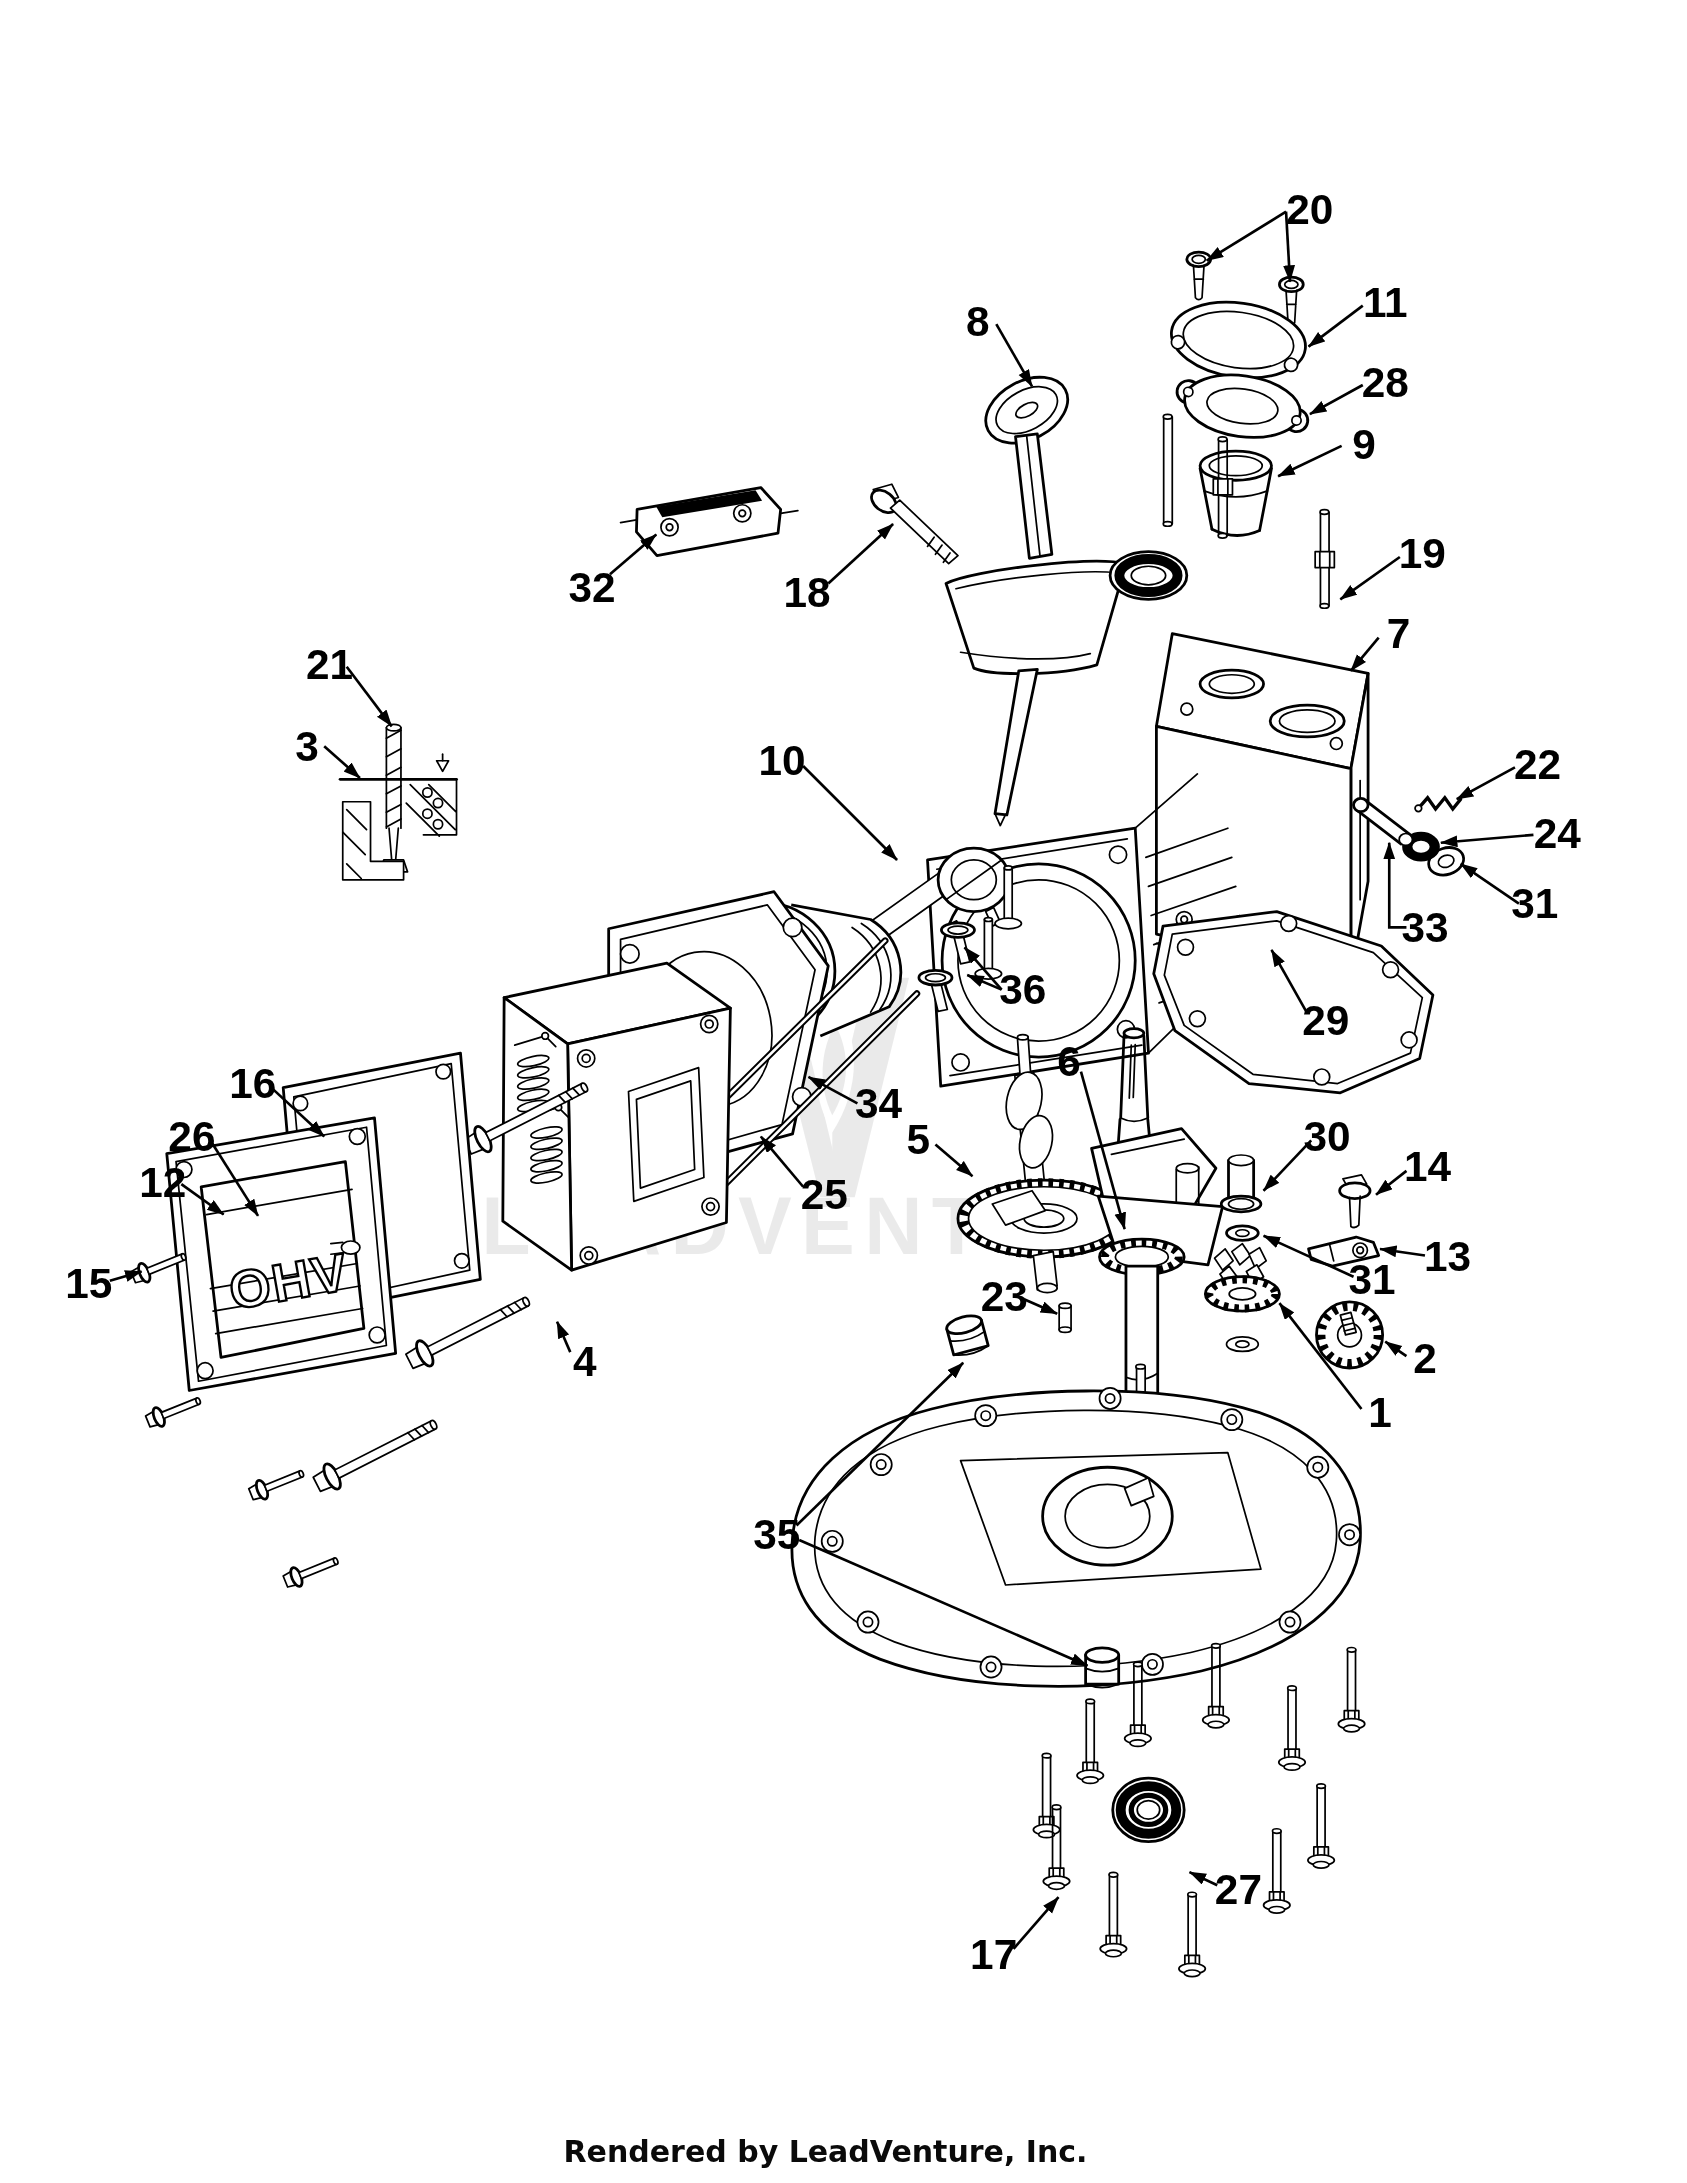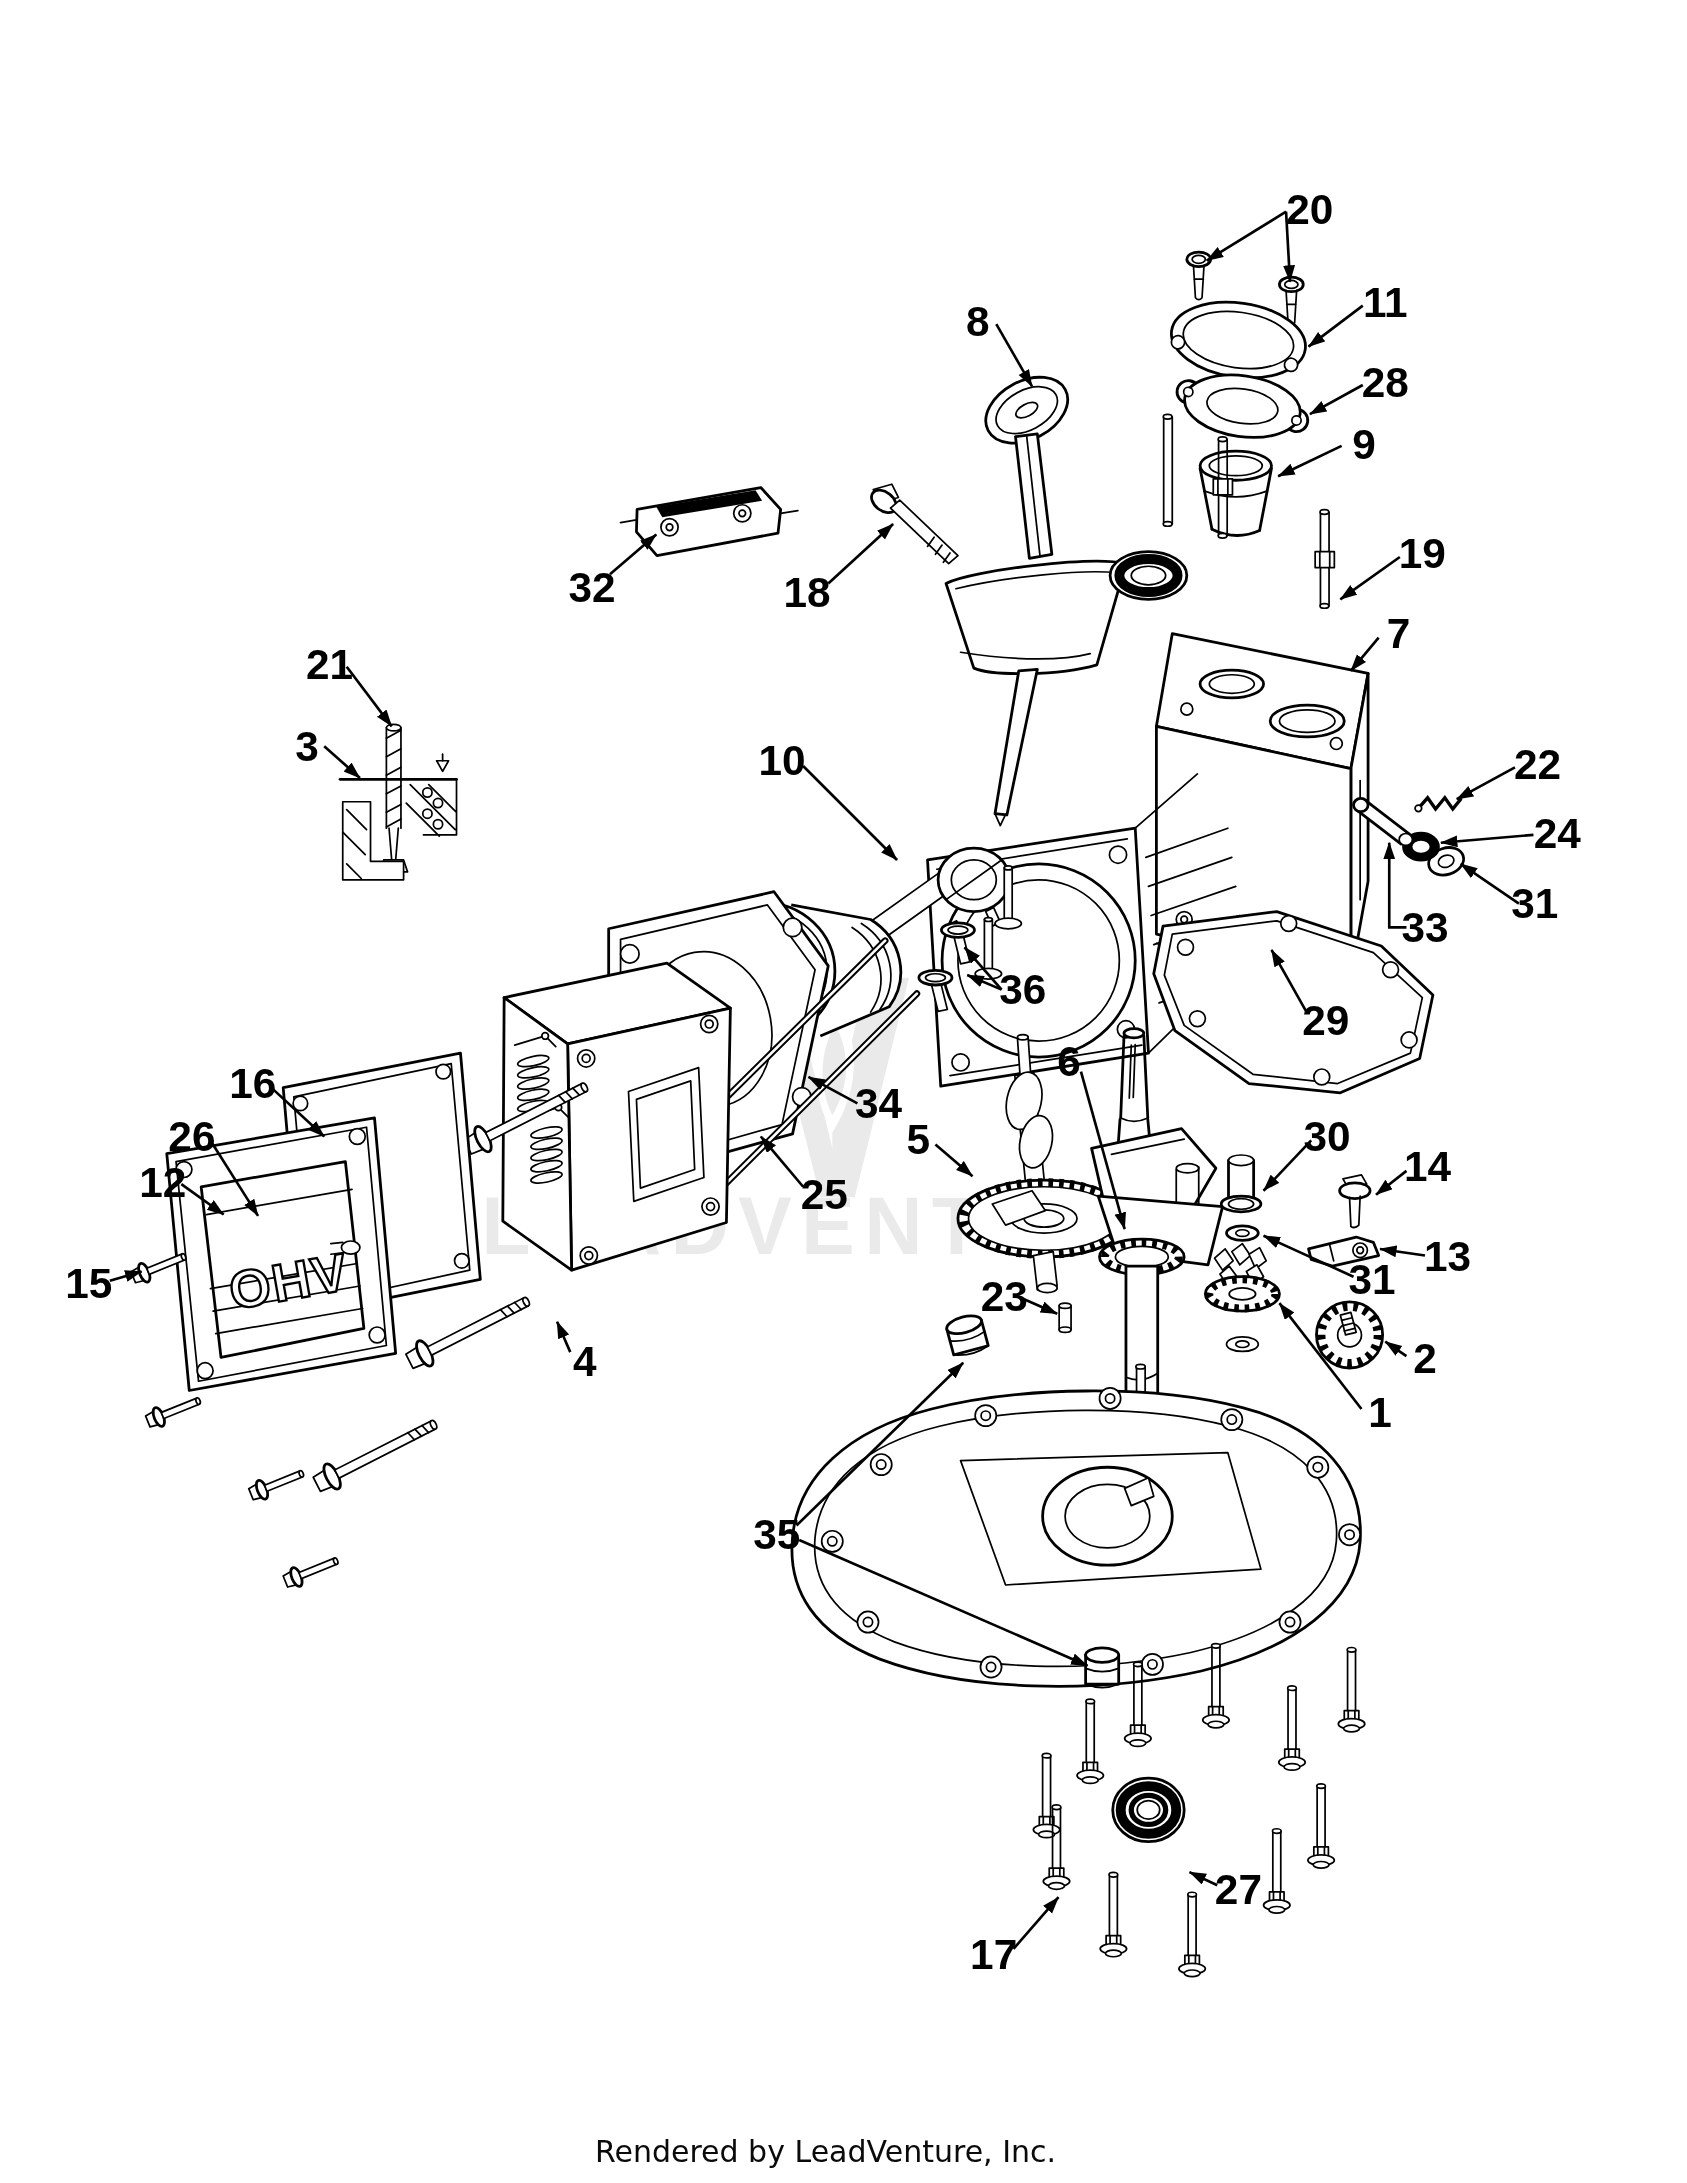--- a/index.html
+++ b/index.html
@@ -9,21 +9,21 @@
   .ln{fill:none;stroke:#000;stroke-width:4.2;stroke-linecap:round;stroke-linejoin:round;}
   .ln2{fill:none;stroke:#000;stroke-width:2.6;stroke-linecap:round;stroke-linejoin:round;}
   .fw{fill:#fff;stroke:#000;stroke-width:4.2;stroke-linejoin:round;}
   .fw2{fill:#fff;stroke:#000;stroke-width:2.6;stroke-linejoin:round;}
   .blk{fill:#000;stroke:none;}
   .teeth{fill:none;stroke:#000;stroke-dasharray:7 9;}
   .leader{fill:none;stroke:#000;stroke-width:4;}
   .callout-num{font-family:"Liberation Sans",sans-serif;font-weight:bold;font-size:64px;text-anchor:middle;dominant-baseline:central;fill:#000;}
   .wm-text{font-family:"Liberation Sans",sans-serif;font-weight:bold;font-size:122px;letter-spacing:14px;text-anchor:middle;fill:#000;}
   .ohv{font-family:"Liberation Sans",sans-serif;font-weight:bold;font-size:80px;letter-spacing:3px;fill:#fff;stroke:#000;stroke-width:3.6;}
-  .caption{position:absolute;left:0;top:2134px;width:1651px;text-align:center;font-size:30px;color:#0a0a0a;font-family:"DejaVu Sans",sans-serif;}
+  .caption{position:absolute;left:0;top:2134px;width:1651px;text-align:center;font-size:30px;color:#0a0a0a;font-family:"DejaVu Sans",sans-serif;font-weight:bold;}
 </style>
 </head>
 <body>
 
 <div class="stage">
 <svg id="diagram-svg" width="1687" height="2183" viewBox="0 0 2550 3300">
   <defs>
     <marker id="arrow" markerUnits="userSpaceOnUse" markerWidth="28" markerHeight="20" refX="25" refY="9" orient="auto">
       <path d="M0,0 L26,9 L0,18 Z" fill="#000"></path>
     </marker>

